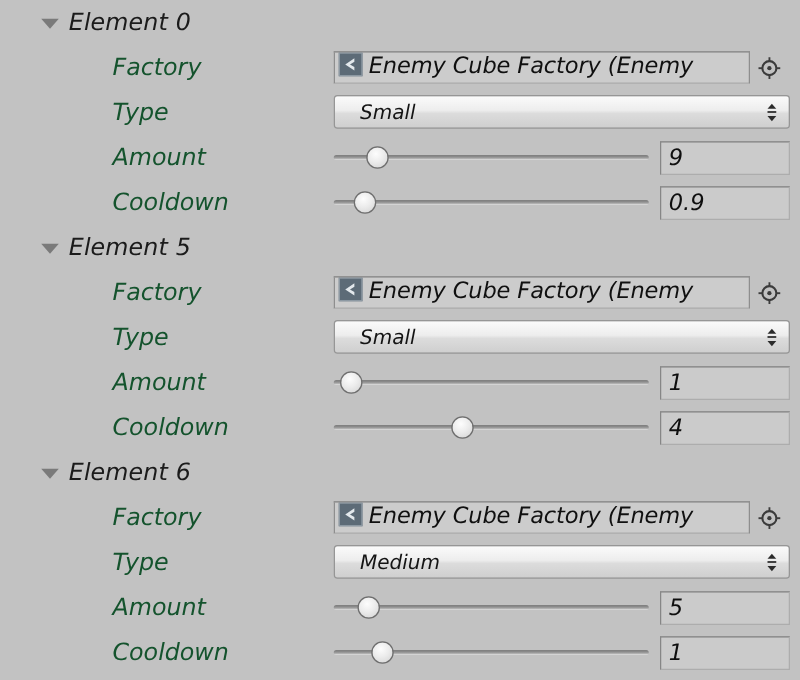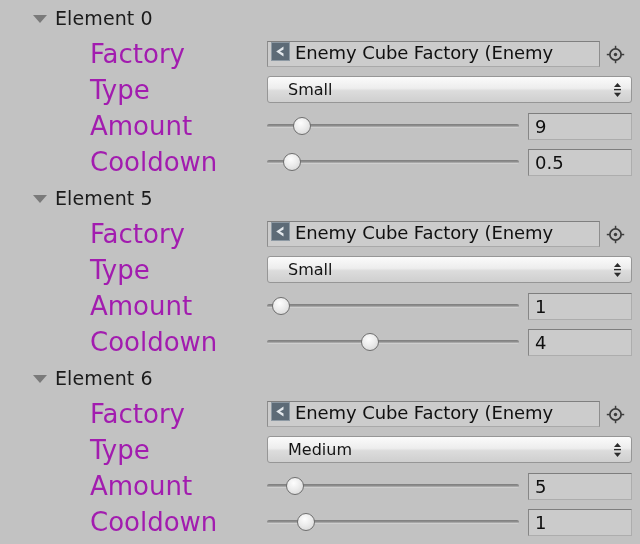--- a/index.html
+++ b/index.html
@@ -12,20 +12,21 @@
     background: #c2c2c2;
     font-family: "DejaVu Sans", sans-serif;
     overflow: hidden;
     -webkit-font-smoothing: antialiased;
   }
 
   #inspector {
     position: relative;
     width: 587px;
     height: 544px;
+    font-style: italic;
   }
 
   
   .row {
     position: absolute;
     left: 0;
     width: 640px;
     height: 36px;
   }
 
@@ -52,22 +53,22 @@
     letter-spacing: 0.1px;
   }
 
   
   .field-label {
     position: absolute;
     left: 90px;
     top: 0;
     height: 36px;
     line-height: 36px;
-    font-size: 26px;
-    color: #a21caf;
+    font-size: 19px;
+    color: #14532d;
     white-space: nowrap;
   }
 
   
   .objfield {
     position: absolute;
     left: 267px;
     top: 5px;
     width: 333px;
     height: 26px;
@@ -246,21 +247,21 @@
         <span class="numfield-text">9</span>
       </div>
     </div>
     <div class="row" style="top:144px">
       <span class="field-label">Cooldown</span>
       <div class="slider">
         <div class="slider-track"></div>
         <div class="slider-handle" style="left:25px"></div>
       </div>
       <div class="numfield">
-        <span class="numfield-text">0.5</span>
+        <span class="numfield-text">0.9</span>
       </div>
     </div>
     <div class="row" style="top:180px">
       <div class="foldout">
         <span class="tri"></span>
         <span class="foldout-label">Element 5</span>
       </div>
     </div>
     <div class="row" style="top:216px">
       <span class="field-label">Factory</span>

